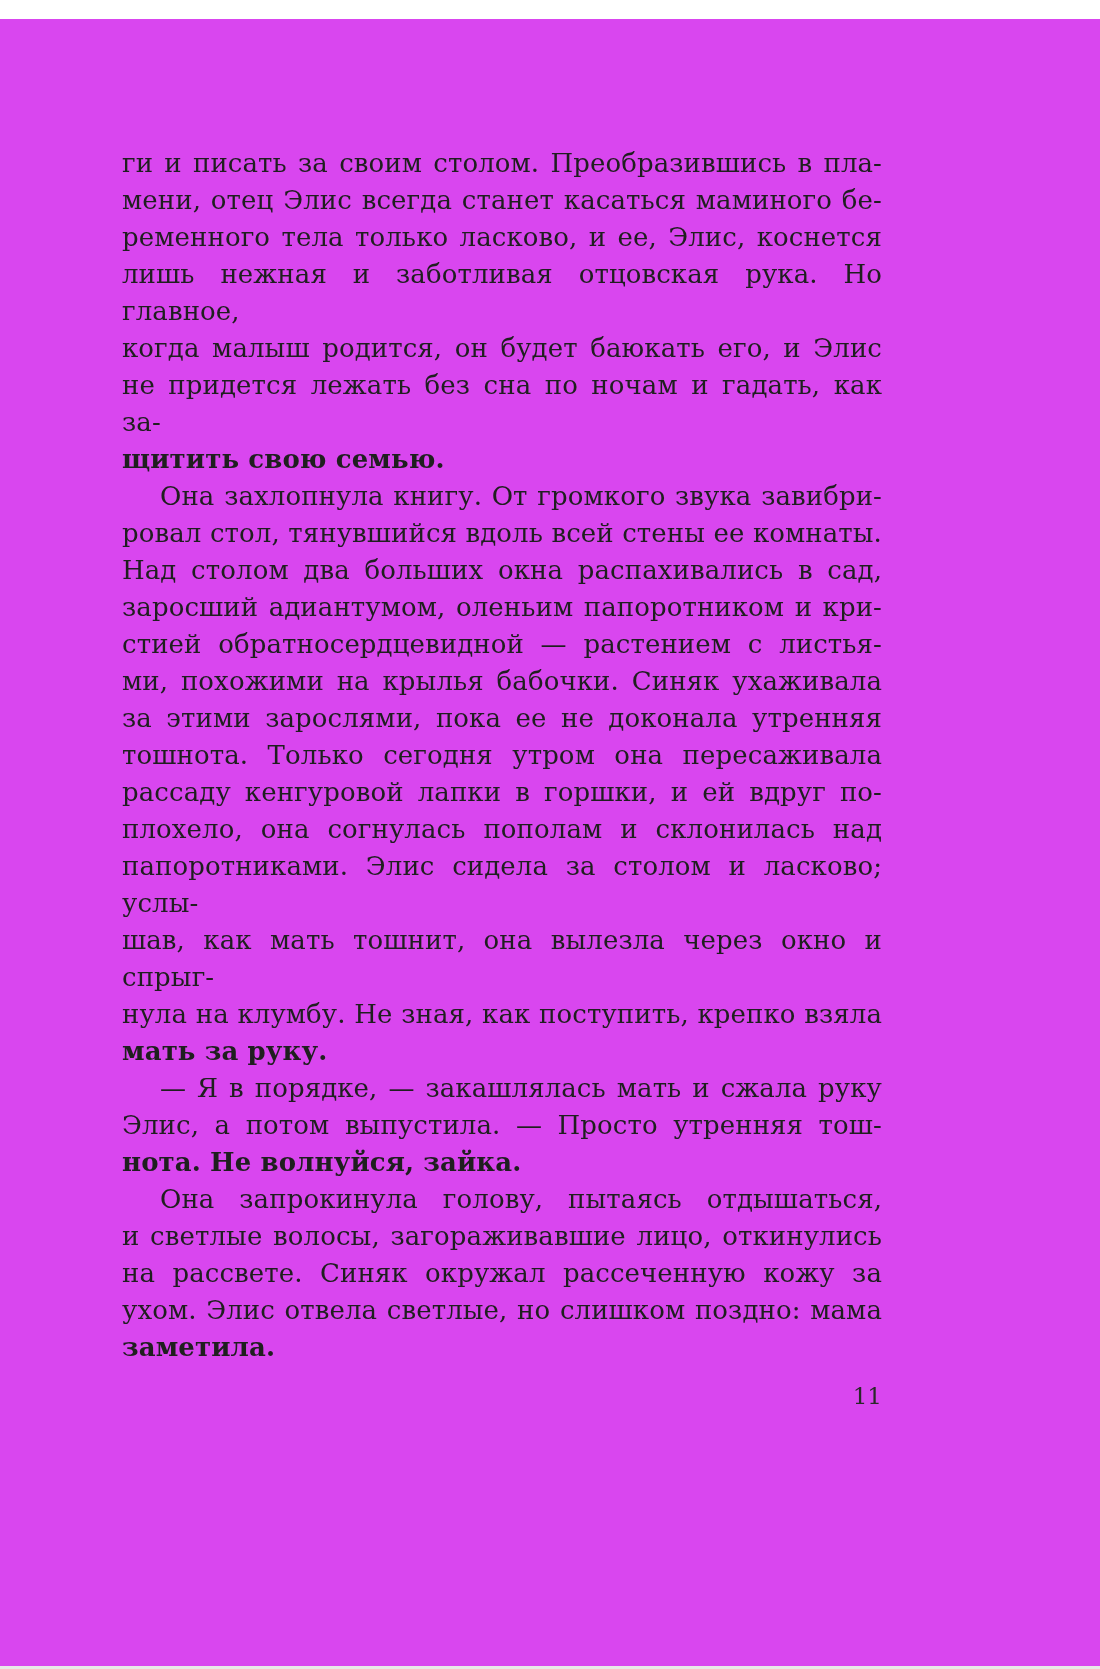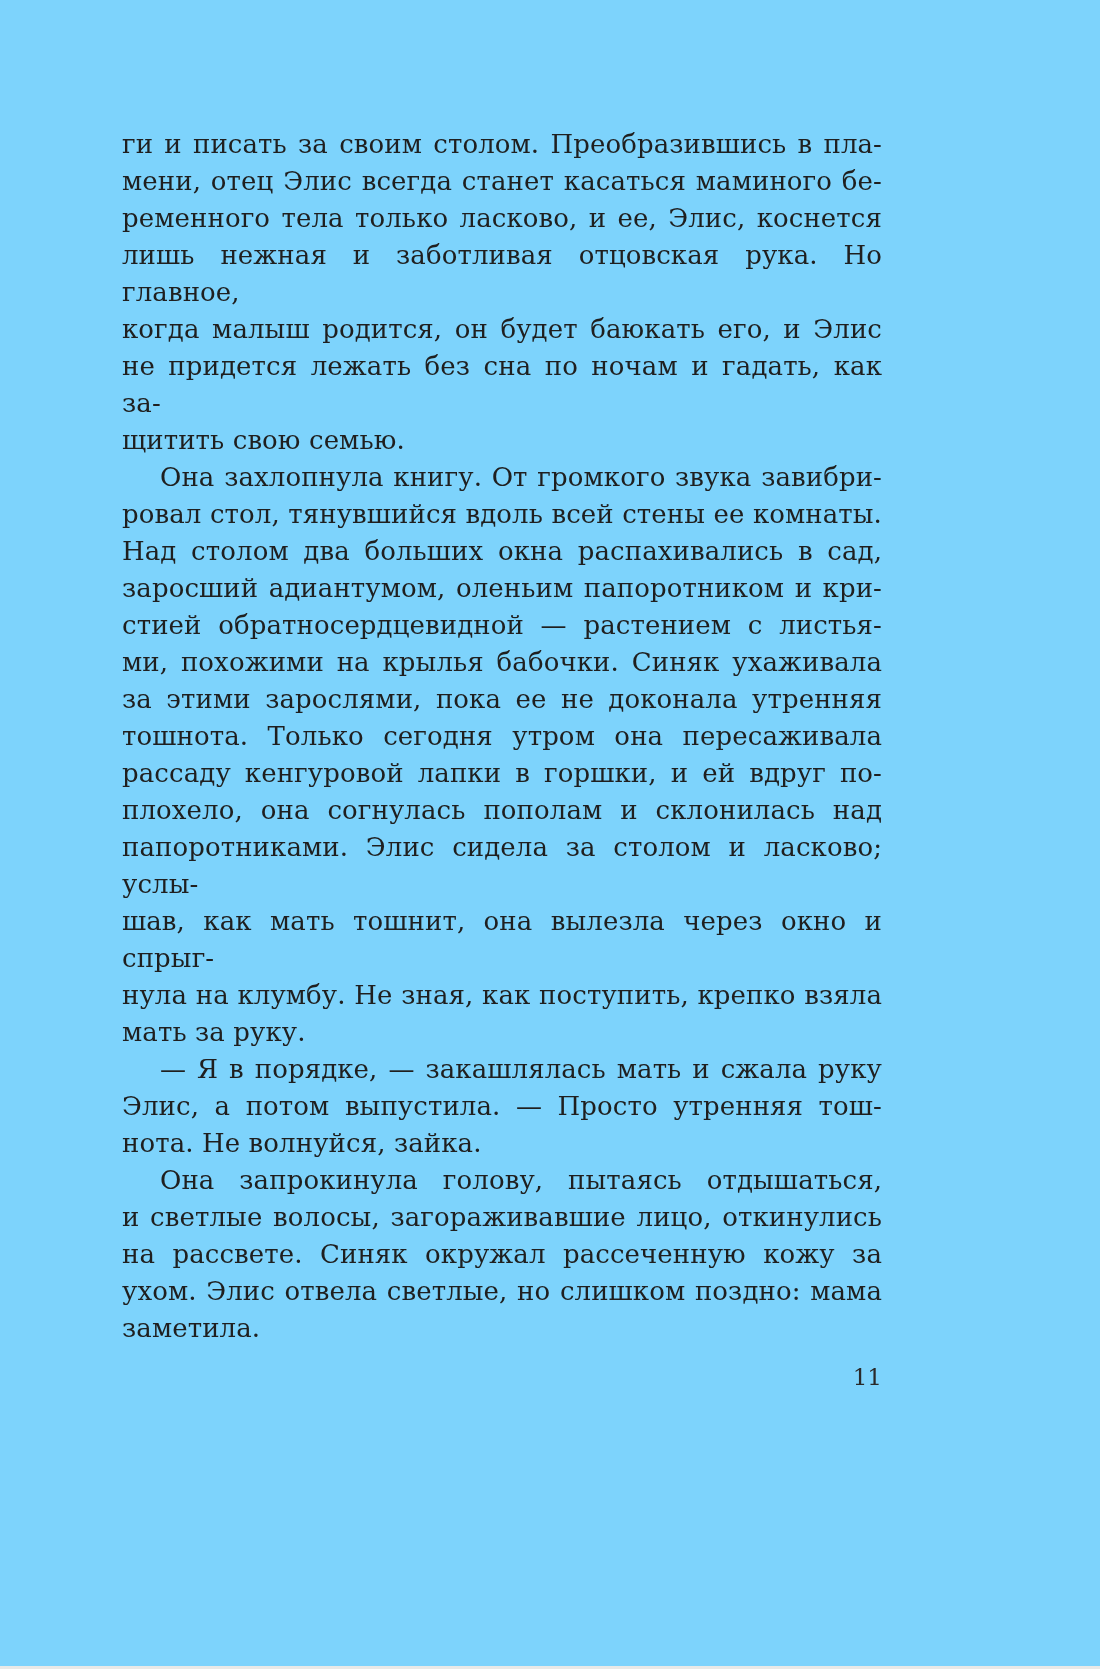--- a/index.html
+++ b/index.html
@@ -11,21 +11,22 @@
     height: 1669px;
     position: relative;
     background: #ffffff;
     font-family: "DejaVu Serif", serif;
     color: #1f1f1f;
     overflow: hidden;
   }
   .page {
     position: absolute;
     inset: 0;
-    background: #7dd3fc;
+    background: #d946ef;
+    margin-top: 19px;
   }
   .text-block {
     position: absolute;
     left: 122px;
     top: 126px;
     width: 760px;
   }
   .paragraph {
     margin: 0;
     padding: 0;
@@ -33,20 +34,21 @@
   .line {
     font-size: 26px;
     line-height: 37px;
     text-align: justify;
     text-align-last: justify;
     letter-spacing: 0.1px;
     color: #1f1f1f;
   }
   .line.last {
     text-align-last: left;
+    font-weight: bold;
   }
   .line.indent {
     text-indent: 38px;
   }
   .page-number {
     position: absolute;
     left: 122px;
     width: 760px;
     top: 1362px;
     text-align: right;

